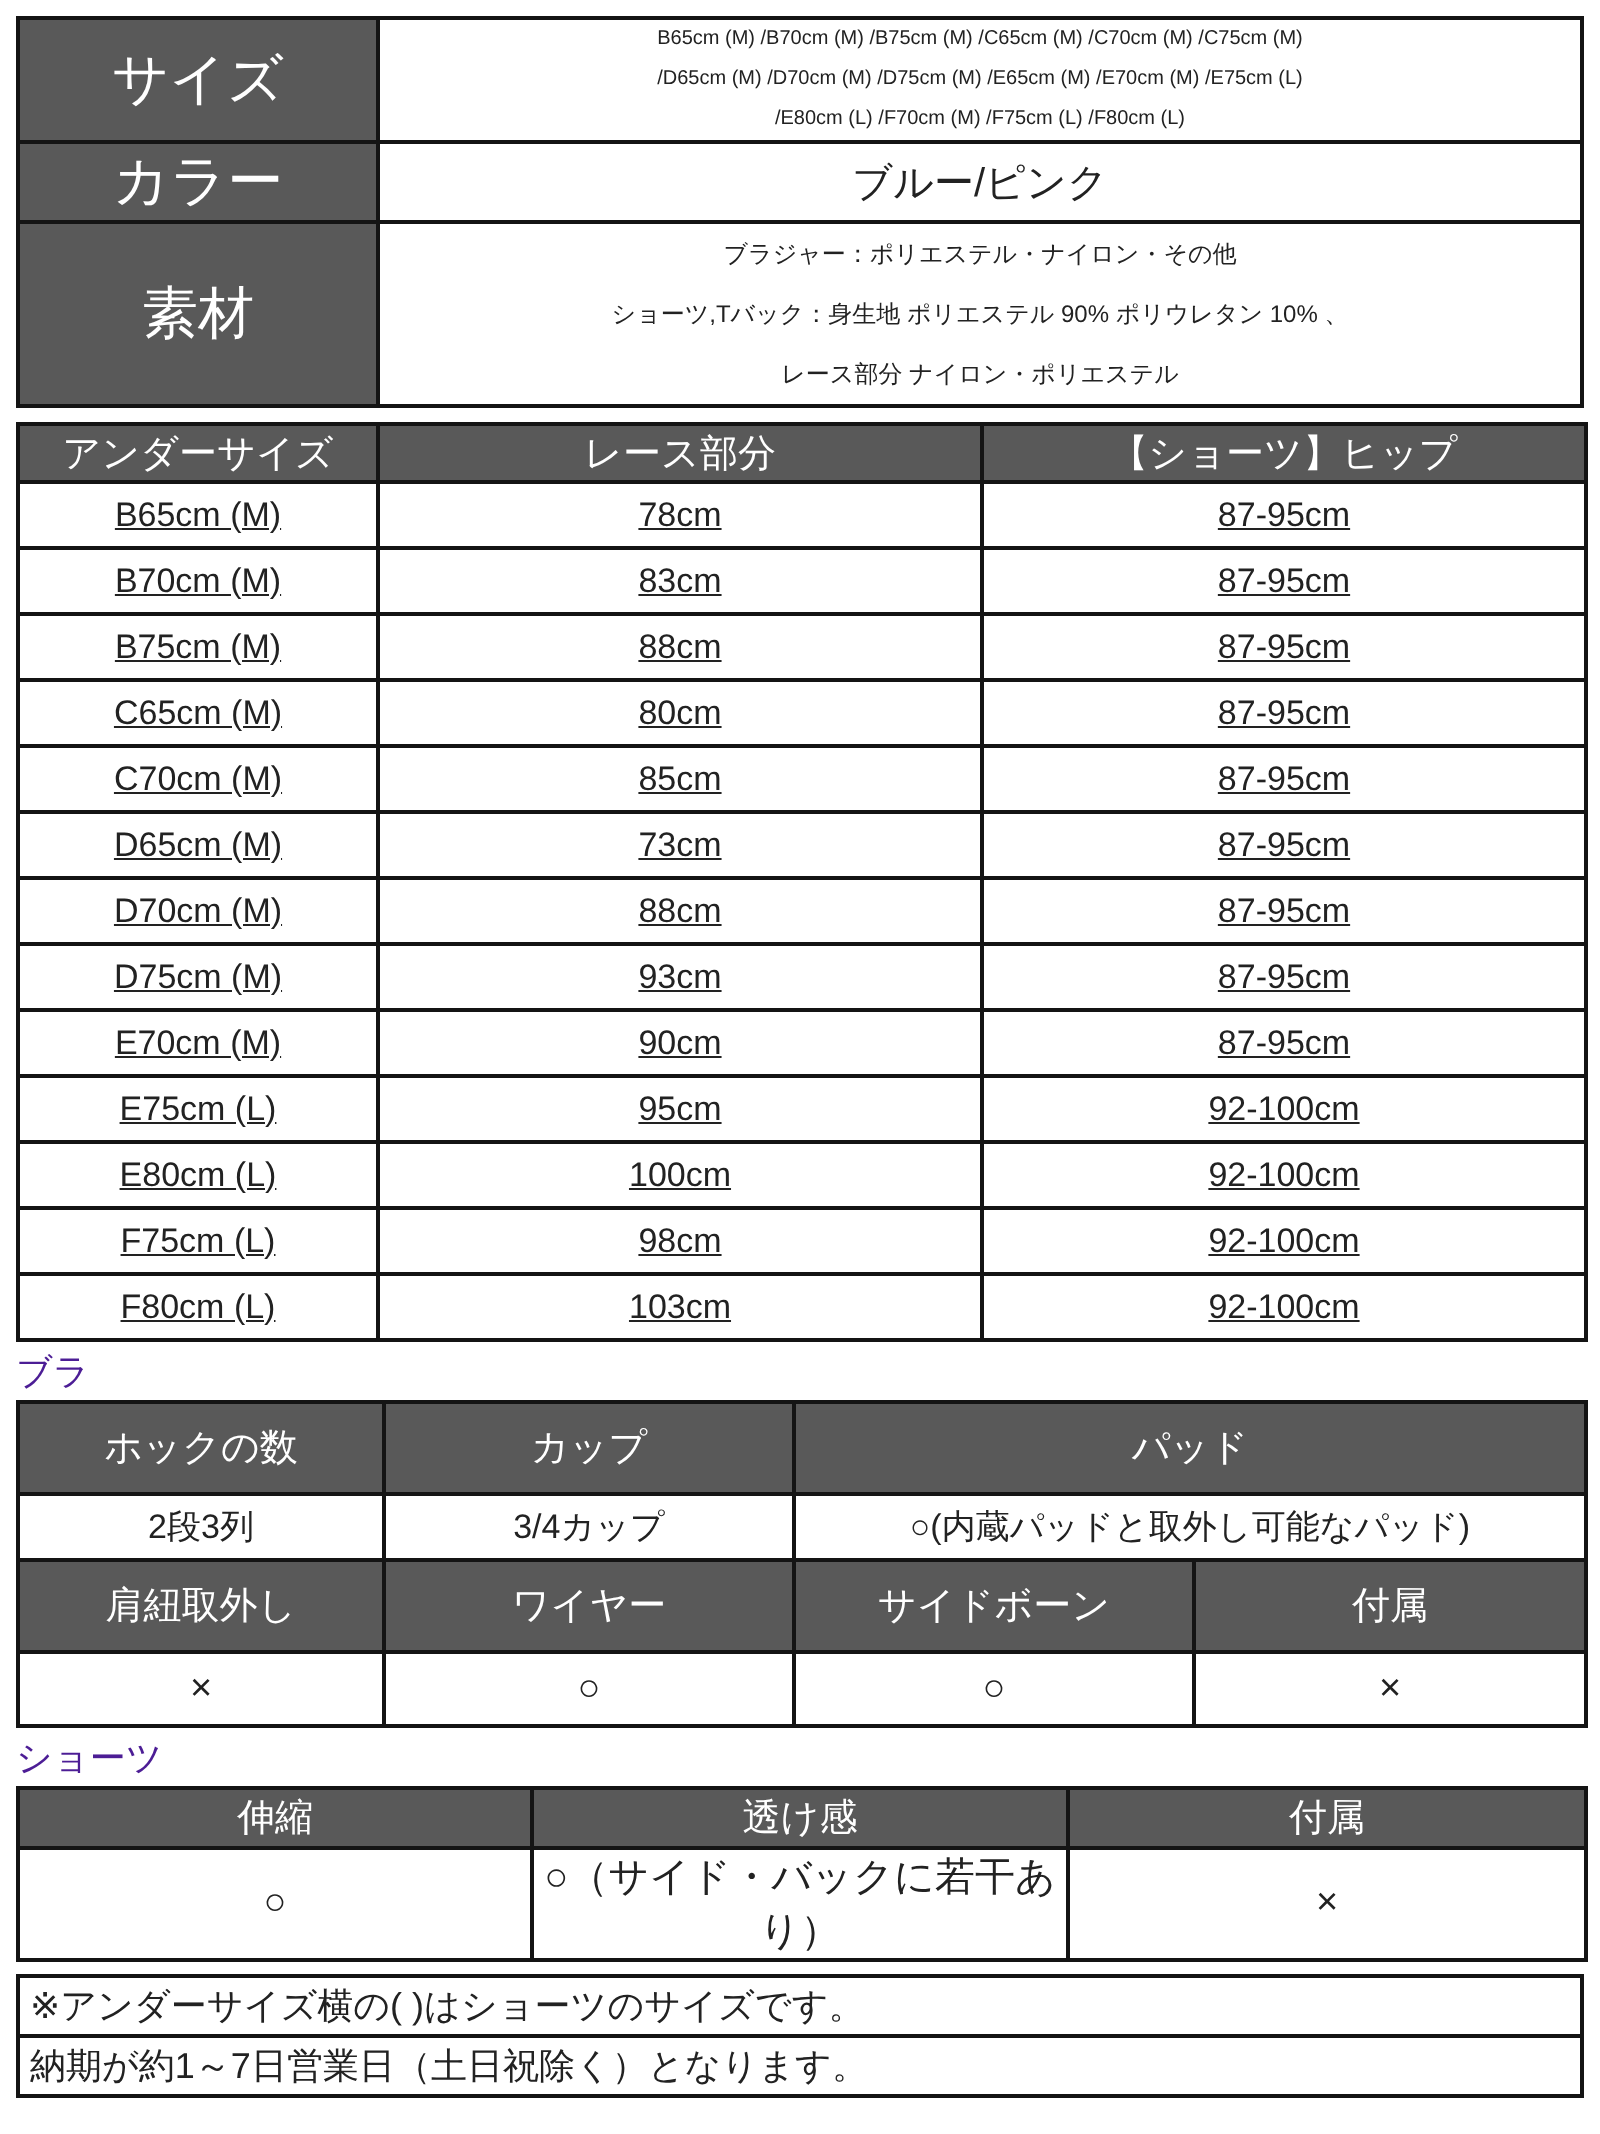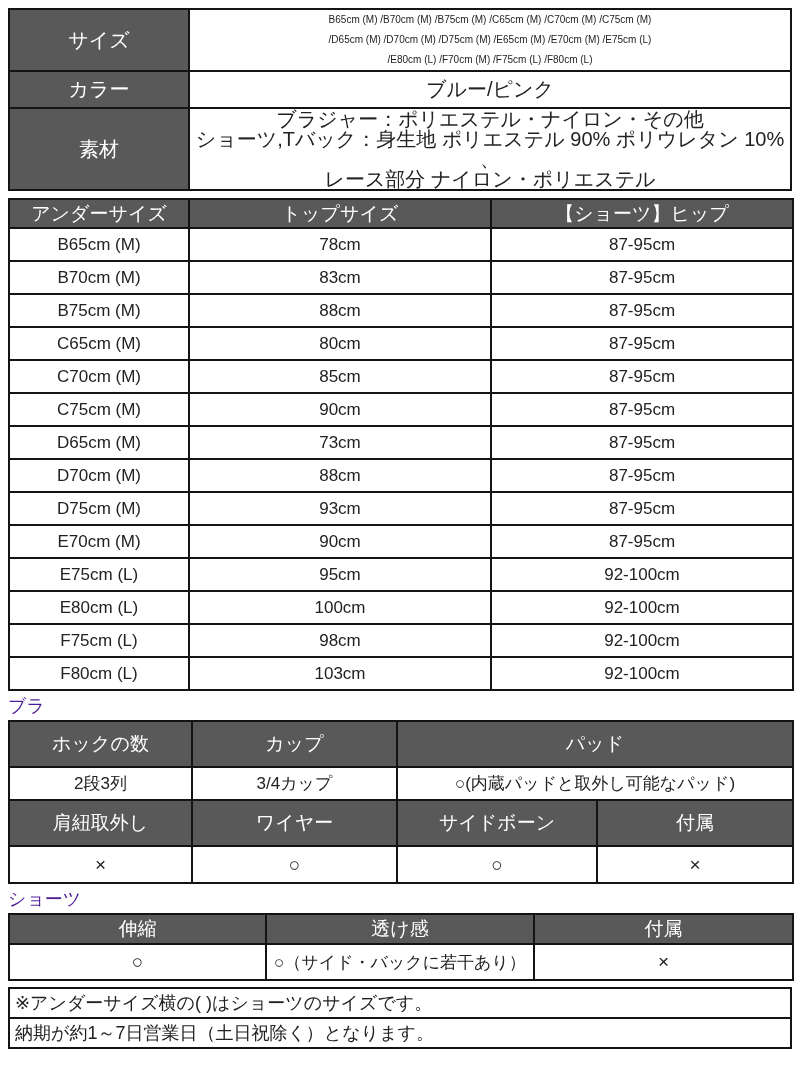--- a/index.html
+++ b/index.html
@@ -13,55 +13,55 @@
   body{
     font-family:"Liberation Sans","DejaVu Sans",sans-serif;
     color:var(--text);
     width:800px;
   }
   .wrap{padding:8px;width:784px;box-sizing:border-box;}
   table{border-collapse:collapse;width:784px;table-layout:fixed;background:var(--cell_bg);}
   th,td{border:2px solid var(--border);padding:0 4px;overflow:hidden;}
   th{background:var(--header_bg);color:var(--header_text);font-weight:normal;font-size:19px;text-align:center;}
   td{font-size:17px;text-align:center;color:var(--text);}
-  td.hd{background:var(--header_bg);color:var(--header_text);font-size:20px;text-align:center;}
+  td.hd{background:var(--header_bg);color:var(--header_text);font-size:28px;text-align:center;}
   .pre{white-space:pre-line;}
   
   .info-table .c-label{width:180px;}
   .info-table tr.r-size{height:60px;}
   .info-table tr.r-size td.val{font-size:10px;line-height:20px;}
   .info-table tr.r-color{height:37px;margin-left:24px;}
   .info-table tr.r-color td.val{font-size:20px;}
   .info-table tr.r-material{height:76px;}
-  .info-table tr.r-material td.val{font-size:20px;line-height:20px;}
+  .info-table tr.r-material td.val{font-size:12px;line-height:30px;}
   
   .size-table{margin-top:7px;padding-left:25px;}
   .size-table .c1{width:180px;}
   .size-table .c2{width:302px;}
   .size-table .c3{width:302px;}
   .size-table tr.head{height:29px;}
-  .size-table tr.row{height:33px;}
+  .size-table tr.row{height:33px;text-decoration:underline;}
   
   .section-label{font-size:18px;color:#4c1d95;margin:3px 0 2px 0;line-height:24px;}
   
   .bra-table .b1{width:183px;}
   .bra-table .b2{width:205px;}
   .bra-table .b3{width:200px;}
   .bra-table .b4{width:196px;}
   .bra-table tr.head{height:46px;}
   .bra-table tr.row1{height:33px;}
   .bra-table tr.row2{height:37px;}
   .bra-table tr.row2 td{font-size:19px;}
   
   .shorts-table .s1{width:257px;}
   .shorts-table .s2{width:268px;}
   .shorts-table .s3{width:259px;}
   .shorts-table tr.head{height:30px;}
   .shorts-table tr.row{height:36px;}
-  .shorts-table tr.row td{font-size:17px;}
+  .shorts-table tr.row td{font-size:20px;}
   .shorts-table tr.row td.big{font-size:19px;}
   
   .notes-table{margin-top:6px;}
   .notes-table tr{height:30px;}
   .notes-table td{text-align:left;font-size:18px;padding-left:5px;}
 </style>
 </head>
 <body>
 
 <div class="wrap">
@@ -93,21 +93,21 @@
 
   <table class="size-table">
     <colgroup>
         <col class="c1">
         <col class="c2">
         <col class="c3">
       </colgroup>
     <tbody>
         <tr class="head">
       <th>アンダーサイズ</th>
-      <th>トップサイズ</th>
+      <th>レース部分</th>
       <th>【ショーツ】ヒップ</th>
     </tr>
     <tr class="row">
           <td>B65cm (M)</td>
           <td>78cm</td>
           <td>87-95cm</td>
         </tr>
     <tr class="row">
           <td>B70cm (M)</td>
           <td>83cm</td>
@@ -119,25 +119,20 @@
           <td>87-95cm</td>
         </tr>
     <tr class="row">
           <td>C65cm (M)</td>
           <td>80cm</td>
           <td>87-95cm</td>
         </tr>
     <tr class="row">
           <td>C70cm (M)</td>
           <td>85cm</td>
-          <td>87-95cm</td>
-        </tr>
-    <tr class="row">
-          <td>C75cm (M)</td>
-          <td>90cm</td>
           <td>87-95cm</td>
         </tr>
     <tr class="row">
           <td>D65cm (M)</td>
           <td>73cm</td>
           <td>87-95cm</td>
         </tr>
     <tr class="row">
           <td>D70cm (M)</td>
           <td>88cm</td>

